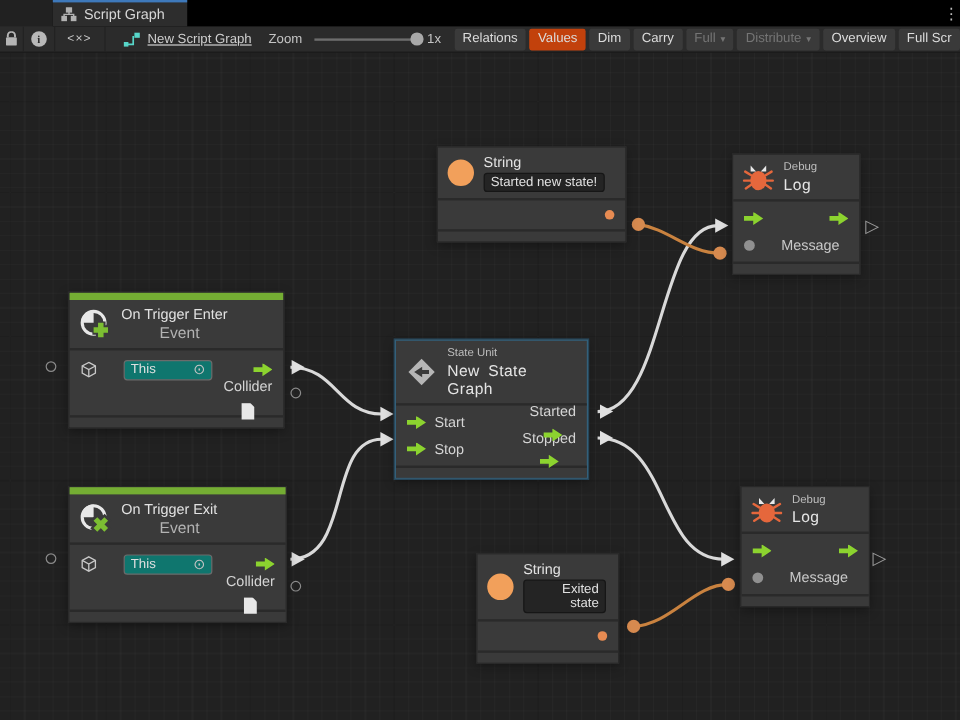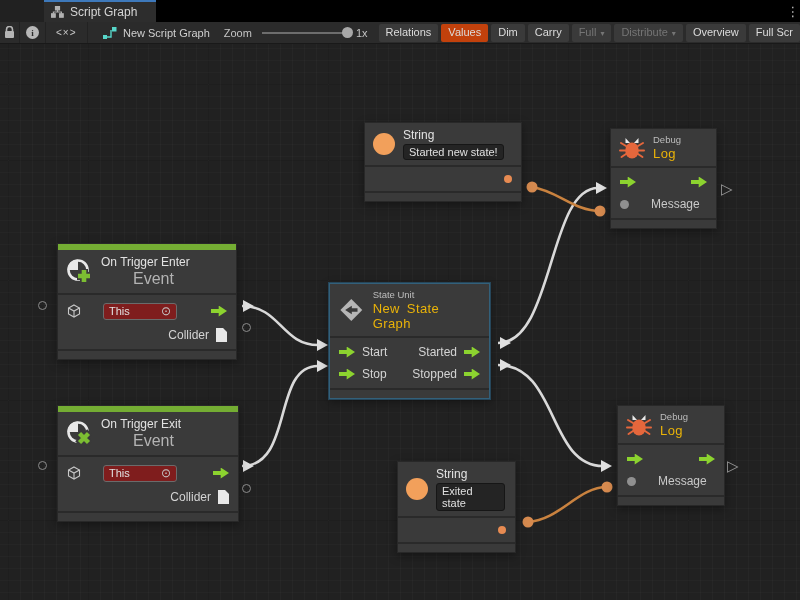--- a/index.html
+++ b/index.html
@@ -18,21 +18,21 @@
   .winctl .closex { font-size:15px; line-height:10px; }
 
   
   .toolbar { position:absolute; left:0; top:22px; width:800px; height:22px; background:#2b2b2b;
              border-bottom:1px solid #191919; display:flex; align-items:center; color:#d6d6d6;
              font-size:11px; white-space:nowrap; overflow:hidden; }
   .tbtn { height:22px; display:flex; align-items:center; justify-content:center; border-right:1px solid #222; }
   .tb-lock { width:27px; } .tb-info { width:34px; } .tb-code { width:57px; color:#c9c9c9; font-size:10px; letter-spacing:1px; }
   .info-circle { width:13px; height:13px; border-radius:50%; background:#b8b8b8; color:#2b2b2b;
                  font:bold 9px "Liberation Serif", serif; display:flex; align-items:center; justify-content:center; }
-  .graphref { display:flex; align-items:flex-start; gap:6px; margin-left:15px; color:#cfcfcf; }
+  .graphref { display:flex; align-items:flex-start; gap:6px; margin-left:15px; color:#cfcfcf;text-decoration:underline; }
   .zoomctl { display:flex; align-items:center; margin-left:14px; color:#c4c4c4; }
   .zoomtrack { position:relative; width:86px; height:2px; background:#6d6d6d; margin:0 8px 0 10px; }
   .zoomhandle { position:absolute; right:-5px; top:-5px; width:11px; height:11px; border-radius:50%; background:#a8a8a8; }
   .zoomval { margin-right:8px; }
   .btn { height:18px; line-height:17px; padding:0 7px; margin-left:3px; background:#3a3a3a;
          border-radius:2px; color:#dcdcdc; }
   .btn.on { background:#c2410c; }
   .btn.disabled { color:#757575; }
   .btn .ddarrow { font-size:8px; margin-left:4px; }
 
@@ -49,37 +49,37 @@
   
   .node { position:absolute; z-index:2; background:#3a3a3a; border:1px solid #282828;
           box-shadow:0 3px 9px rgba(0,0,0,.38); font-size:12px; color:#d8d8d8; }
   .node.selected { border:1px solid #33607a; box-shadow:0 0 0 1px #26465a, 0 3px 9px rgba(0,0,0,.38); }
   .gstrip { height:6px; background:#74ad33; }
   .nhead { display:flex; align-items:center; gap:8px; padding:5px 10px 5px 8px; }
   .nbody { border-top:2px solid #2a2a2a; padding:3px 0; }
   .nfoot { border-top:2px solid #2a2a2a; height:10px; background:#3a3a3a; }
   .ntitle { font-size:12px; color:#e2e2e2; }
   .nkicker { font-size:9.5px; color:#bdbdbd; margin-bottom:1px; }
-  .nsub { font-size:16px; color:#b3b3b3; margin-top:1px;padding-left:32px; }
-  .big-title { font-size:13px; color:#eab308; letter-spacing:.4px; word-spacing:3px; }
+  .nsub { font-size:13px; color:#b3b3b3; margin-top:1px;padding-left:32px; }
+  .big-title { font-size:13px; color:#e5e5e5; letter-spacing:.4px; word-spacing:3px; }
   .field { background:#242424; border:1px solid #161616; border-radius:3px; padding:1px 5px;
-           font-size:11px; color:#e0e0e0; margin-top:2px; display:inline-block; }
+           font-size:11px; color:#e0e0e0; margin-top:2px; display:inline-block;text-align:right; }
   .prow { display:flex; align-items:center; height:22px; padding:0 9px; gap:22px; }
   .pleft, .pright { display:flex; align-items:center; gap:7px; }
-  .pright { margin-left:auto; }
+  .pright { margin-left:auto;flex-direction:column; }
   .garrow { width:16px; height:11px; background:#8cd32f; flex:none;
             clip-path:polygon(0 32%, 48% 32%, 48% 0, 100% 50%, 48% 100%, 48% 68%, 0 68%); }
   .dot { border-radius:50%; flex:none; }
   .dot.or-sm { width:8px; height:8px; background:#e78b52; }
   .dot.gray { width:9px; height:9px; background:#909090; }
   .ring { position:absolute; width:9px; height:9px; border:1px solid #8b8b8b; border-radius:50%; z-index:3; }
   .bigcircle { width:22px; height:22px; border-radius:50%; background:#f2a05b; flex:none; }
   .fileicon { width:11px; height:14px; background:#e8e8e8; flex:none;
               clip-path:polygon(0 0, 64% 0, 100% 28%, 100% 100%, 0 100%); }
-  .thisdrop { width:74px; height:17px; background:#7f1d1d; border:1px solid #6b6b6b; border-radius:3px;
+  .thisdrop { width:74px; height:17px; background:#0f766e; border:1px solid #6b6b6b; border-radius:3px;
               display:flex; align-items:center; justify-content:space-between; padding:0 5px;
               font-size:11px; color:#e0e0e0; }
   .target-glyph { font-size:12px; color:#c4c4c4; }
   .tri-out { position:absolute; z-index:3; color:#9a9a9a; font-size:15px; line-height:15px; }
   .plabel { color:#d4d4d4; }
   .msglabel { color:#c9c9c9; }
 </style>
 </head>
 <body>
 

